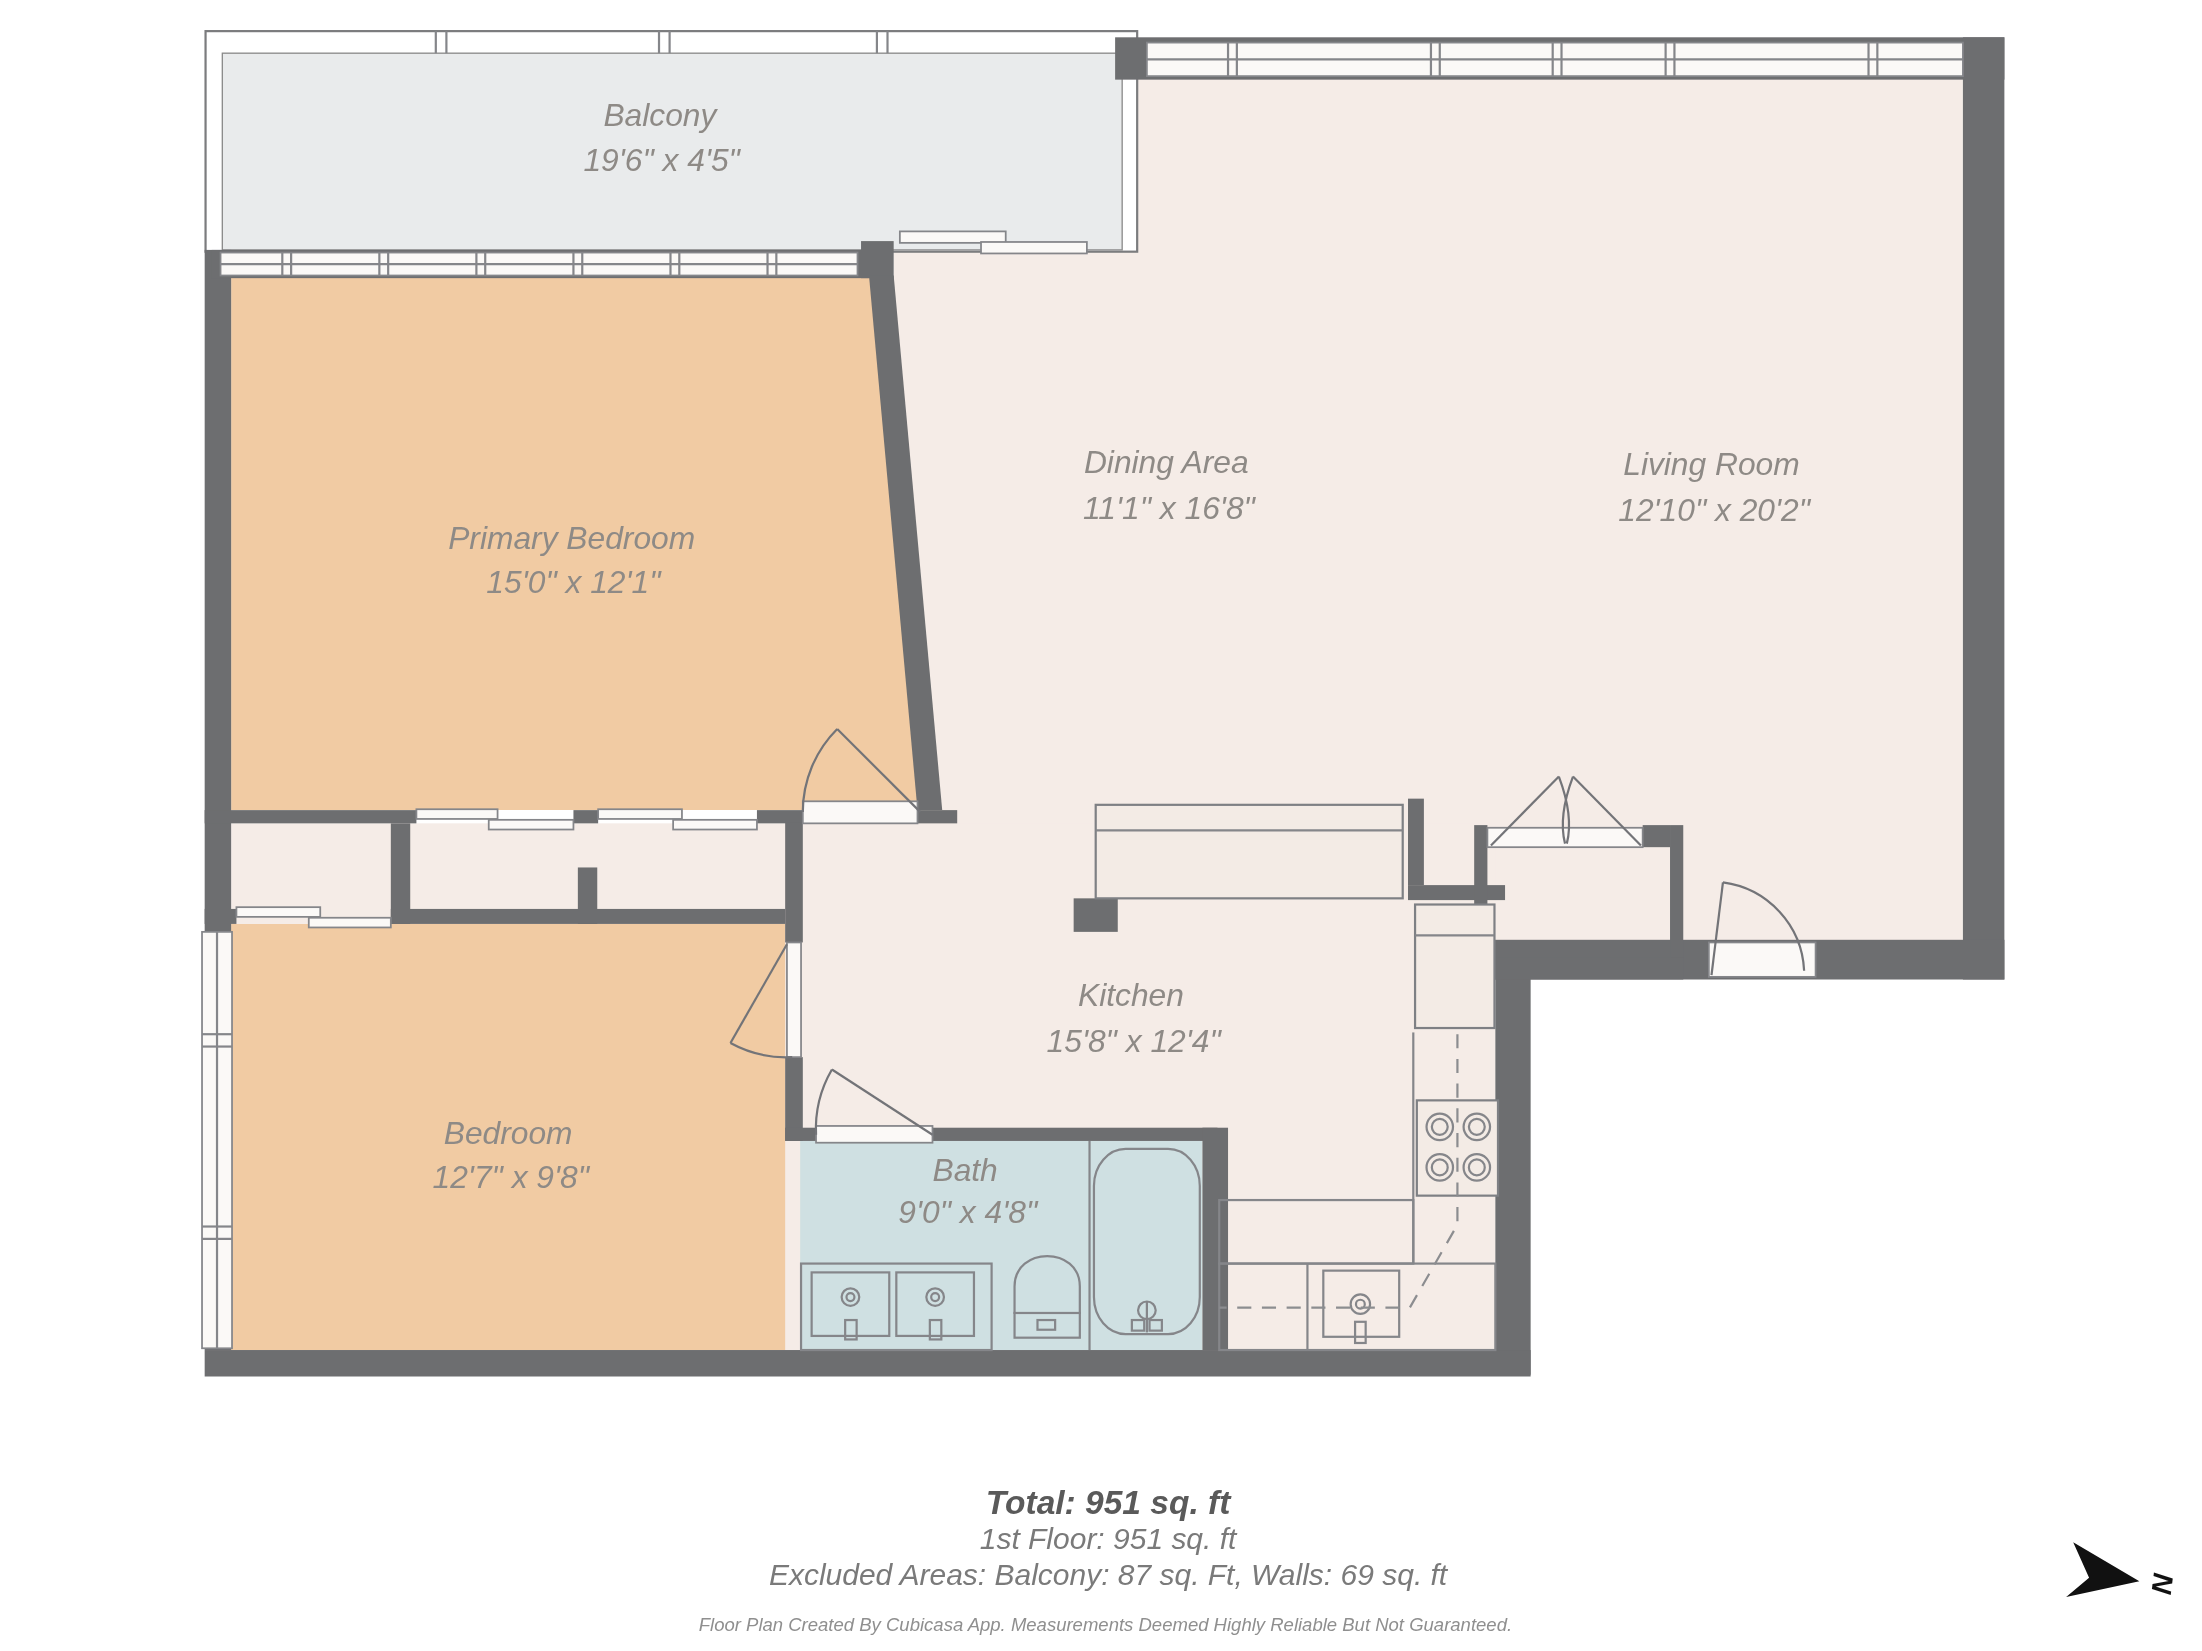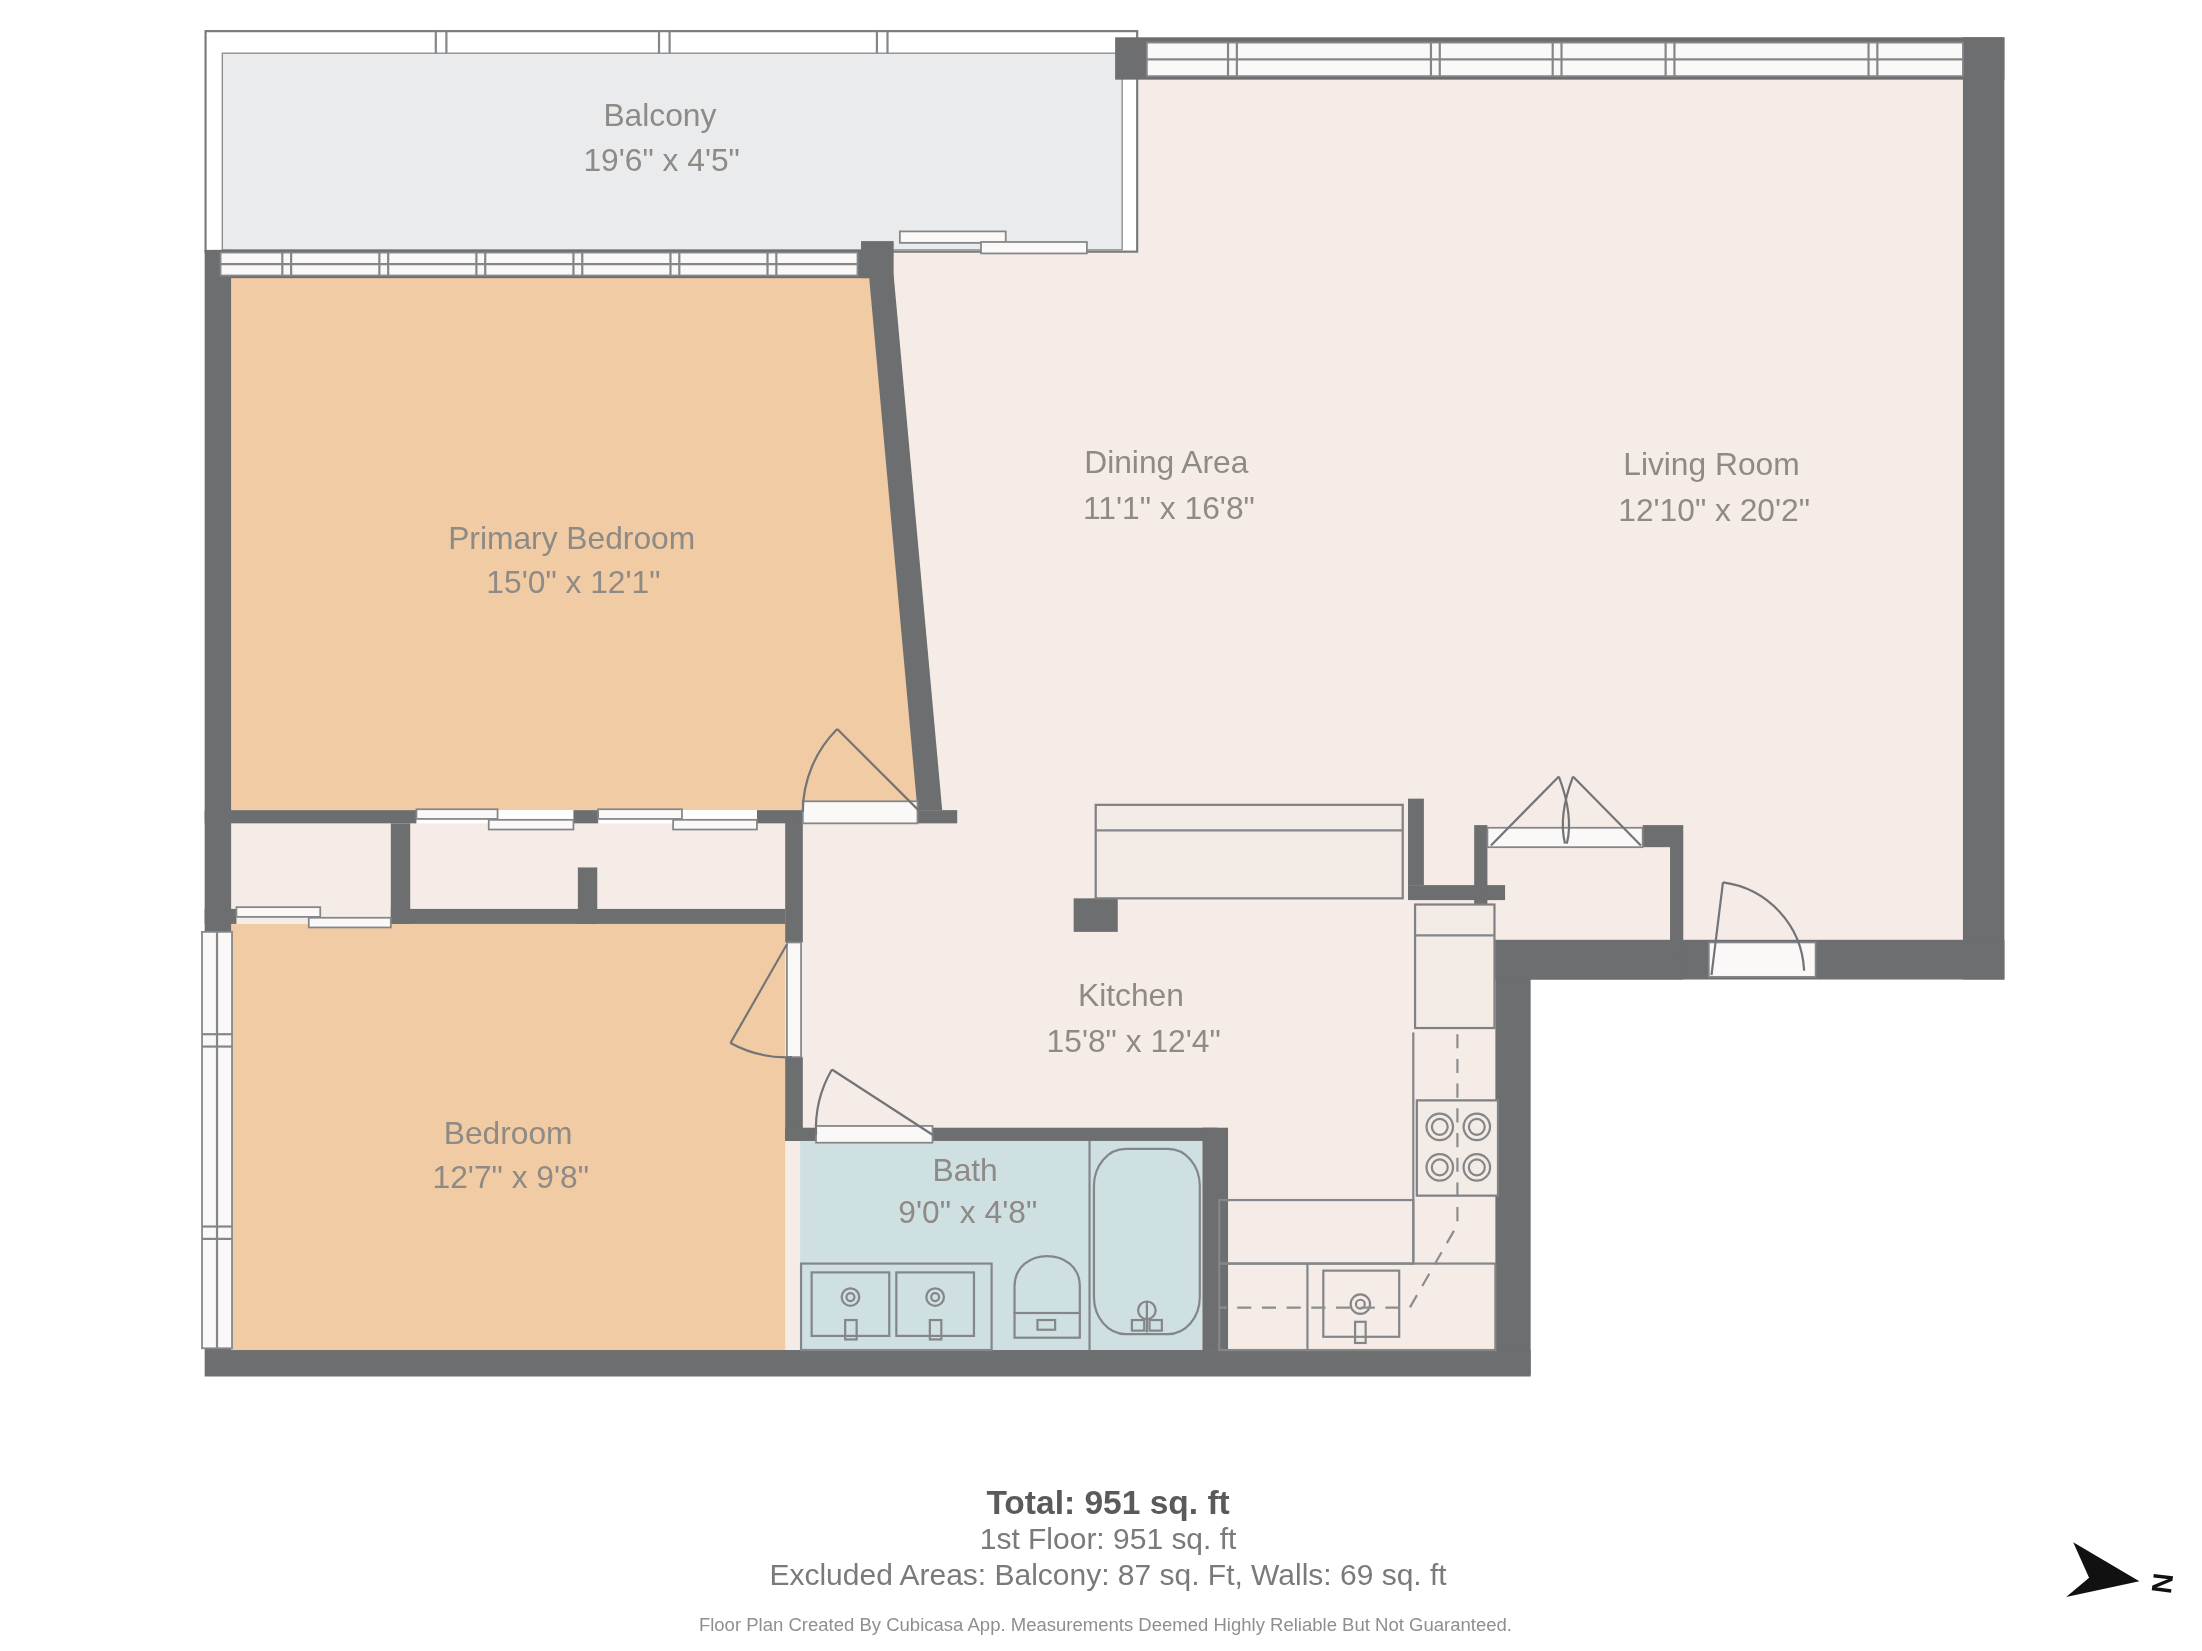--- a/index.html
+++ b/index.html
@@ -1,17 +1,17 @@
 <!DOCTYPE html>
 <html style="font-size:14px"><head>
 <meta charset="utf-8">
 <style>
   html,body{margin:0;padding:0;background:#ffffff;}
   .plan-wrap{width:2202px;height:1652px;position:relative;background:#ffffff;
-             font-family:"Liberation Sans", sans-serif;}
+             font-family:"Liberation Sans", sans-serif;font-style:italic;}
   svg{display:block;}
   .room-label{fill:#8e8a86;font-size:36px;font-family:"Liberation Sans",sans-serif;}
   .summary-total{fill:#5a5a5a;font-size:38px;font-weight:bold;font-family:"Liberation Sans",sans-serif;}
   .summary-line{fill:#7a7a7a;font-size:34px;font-family:"Liberation Sans",sans-serif;}
   .disclaimer{fill:#8f8f8f;font-size:21px;font-family:"Liberation Sans",sans-serif;}
   .compass-n{fill:#111111;font-size:32px;font-weight:bold;font-family:"Liberation Sans",sans-serif;}
   .wall{fill:#6d6e70;stroke:none;}
   .thin{stroke:#85868a;stroke-width:2.5;fill:none;}
   .fixture{stroke:#7e8084;stroke-width:2.5;fill:#f3ebe5;}
   .white-gap{fill:#fbf9f7;stroke:#85868a;stroke-width:2;}

